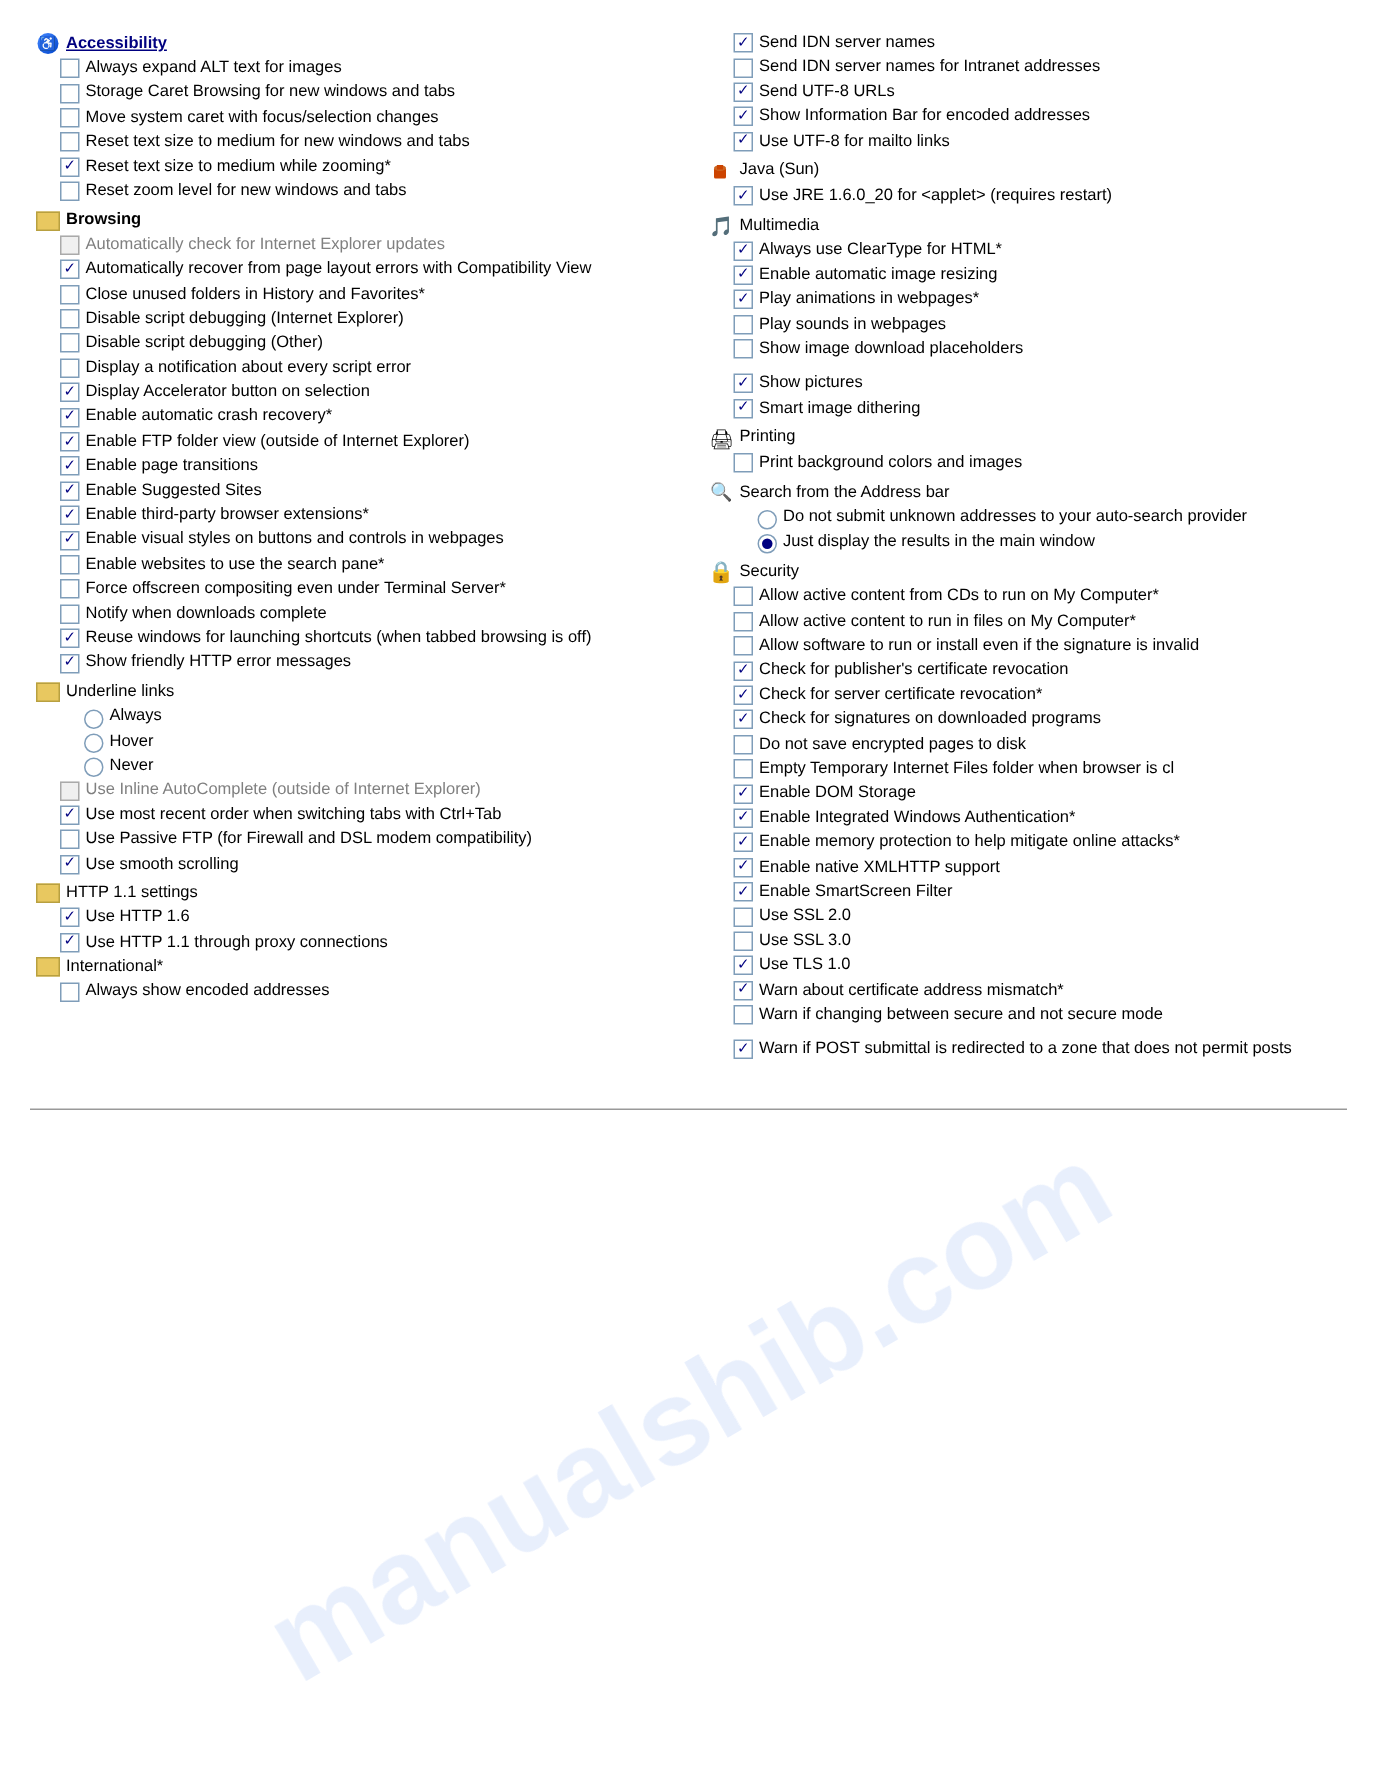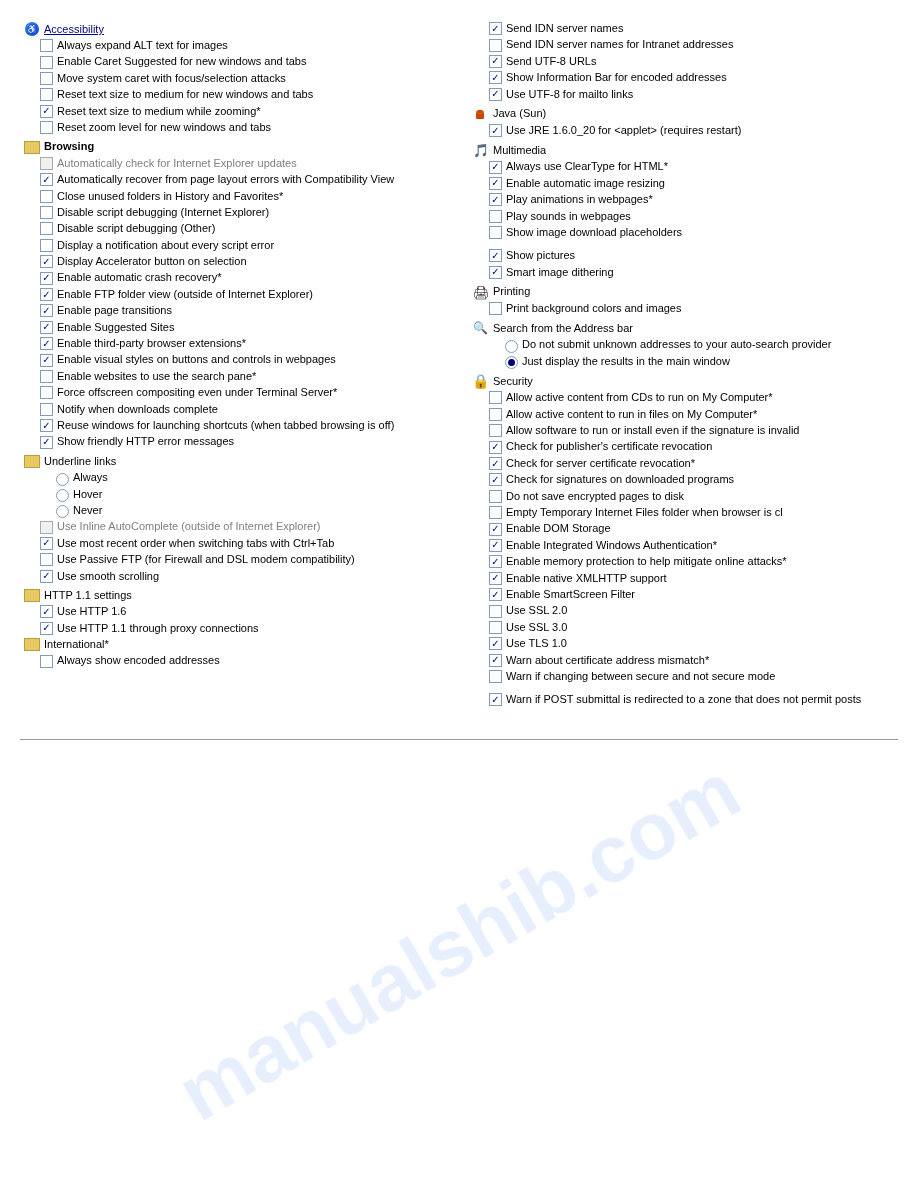--- a/index.html
+++ b/index.html
@@ -15,21 +15,21 @@
       gap: 20px;
       padding: 10px 0;
     }
     .column {
       flex: 1;
       min-width: 0;
     }
     .section-label {
       text-decoration: underline;
       color: #000080;
-      font-weight: normal;
+      font-weight: bold;
     }
     .item-row {
       display: flex;
       align-items: center;
       gap: 4px;
       margin: 1px 0;
       padding-left: 4px;
     }
     .item-row.indent1 { padding-left: 20px; }
     .item-row.indent2 { padding-left: 36px; align-items: flex-end; }
@@ -130,25 +130,25 @@
       </span>
       <span class="section-label">Accessibility</span>
     </div>
 
     <div class="item-row indent1">
       <div class="checkbox-box"></div>
       <span class="item-text">Always expand ALT text for images</span>
     </div>
     <div class="item-row indent1">
       <div class="checkbox-box"></div>
-      <span class="item-text">Enable Caret Suggested for new windows and tabs</span>
-    </div>
-    <div class="item-row indent1">
-      <div class="checkbox-box"></div>
-      <span class="item-text">Move system caret with focus/selection attacks</span>
+      <span class="item-text">Storage Caret Browsing for new windows and tabs</span>
+    </div>
+    <div class="item-row indent1">
+      <div class="checkbox-box"></div>
+      <span class="item-text">Move system caret with focus/selection changes</span>
     </div>
     <div class="item-row indent1">
       <div class="checkbox-box"></div>
       <span class="item-text">Reset text size to medium for new windows and tabs</span>
     </div>
     <div class="item-row indent1">
       <div class="checkbox-box checked"></div>
       <span class="item-text">Reset text size to medium while zooming*</span>
     </div>
     <div class="item-row indent1">

